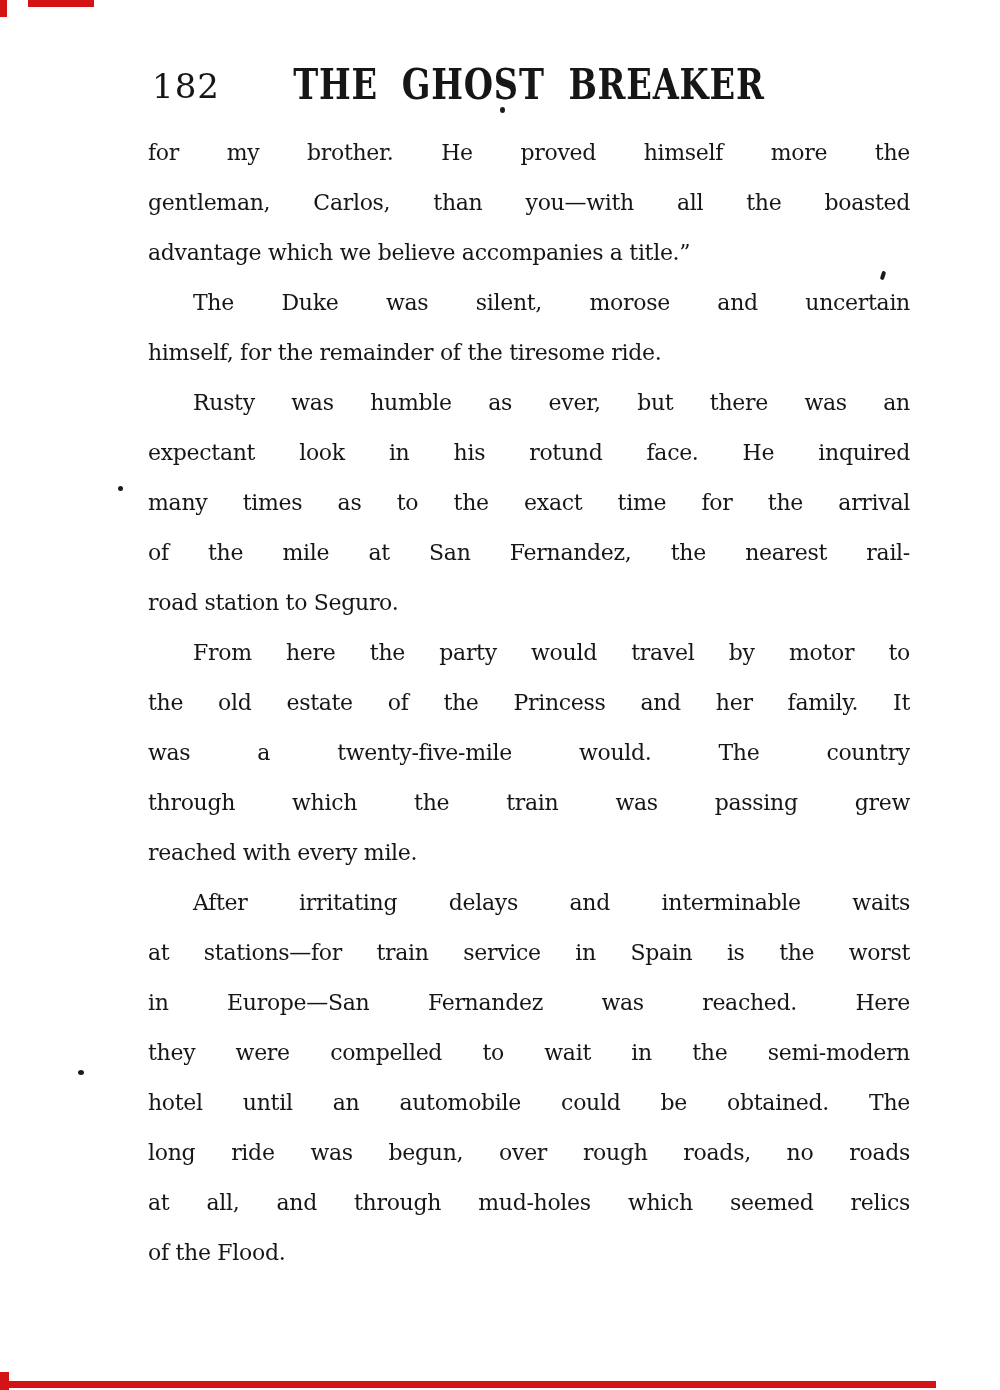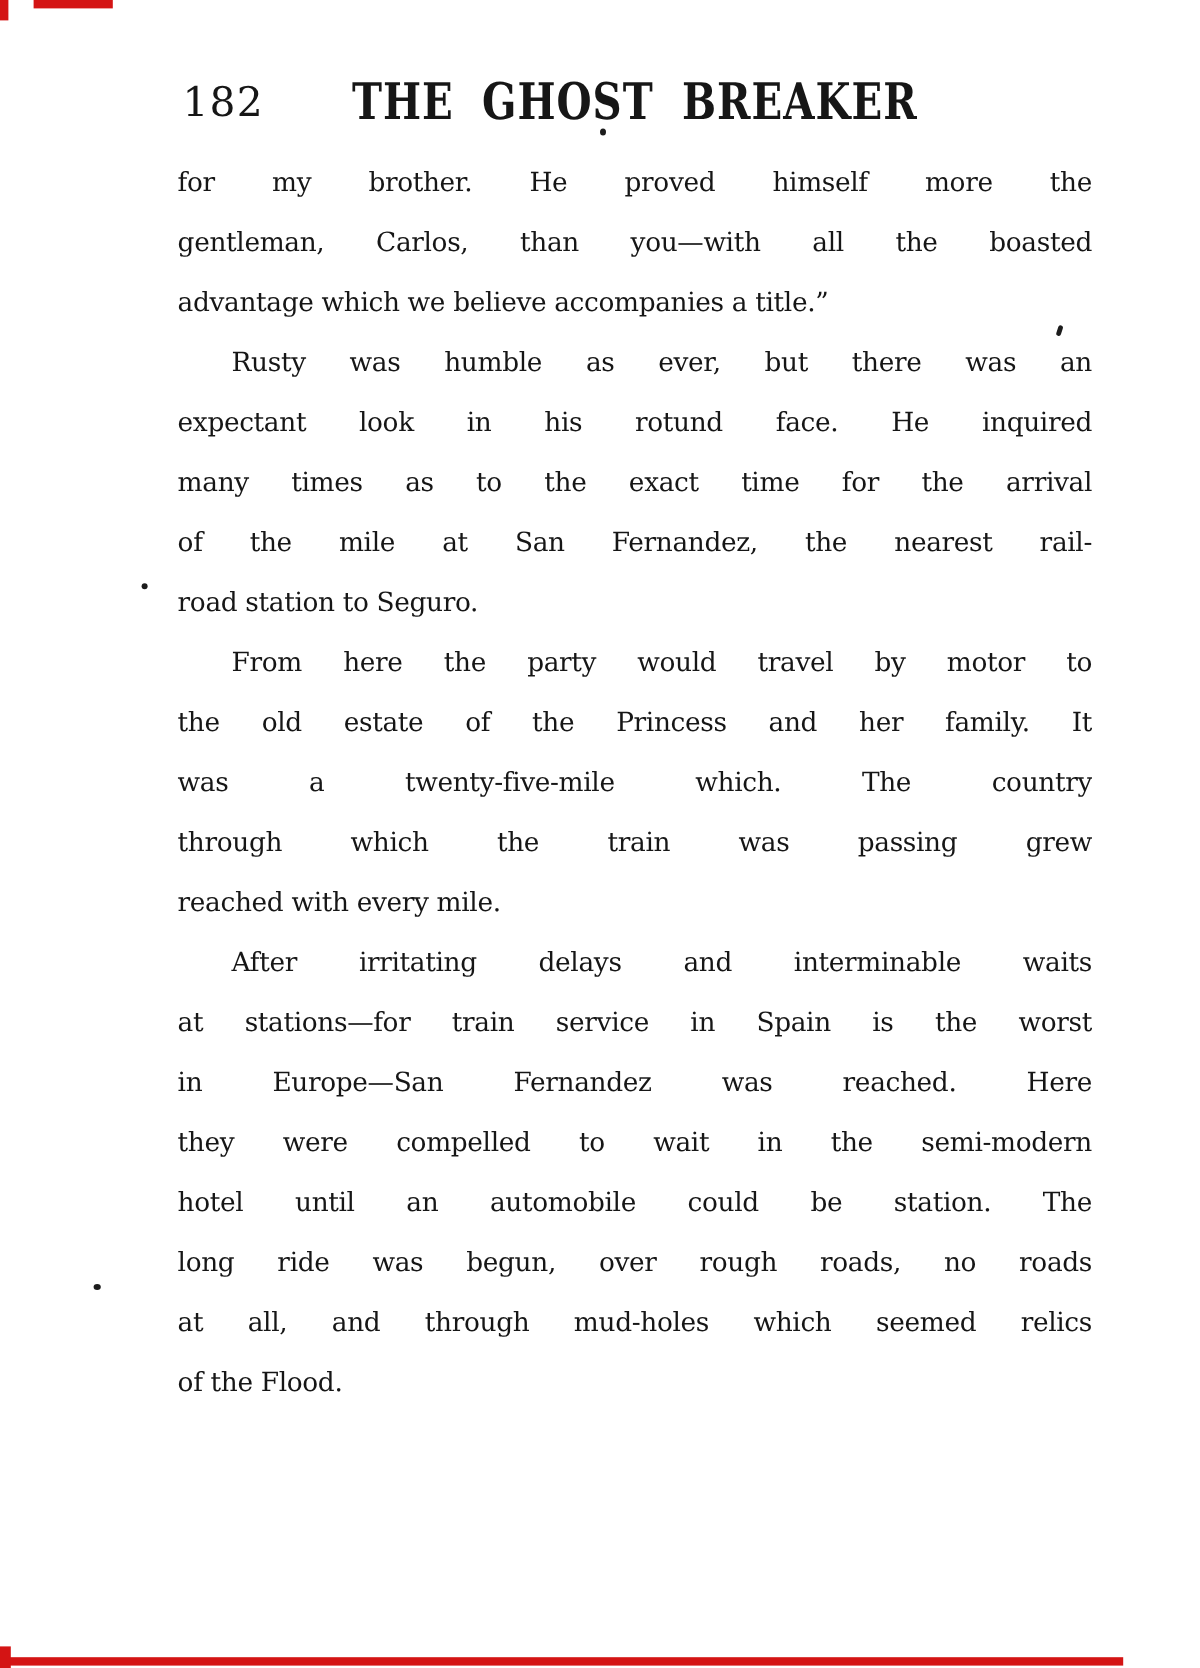--- a/index.html
+++ b/index.html
@@ -97,35 +97,37 @@
 
   <header class="header">
     <span class="pagenum">182</span>
     <span class="title">THE GHOST BREAKER</span>
   </header>
 
   <main class="body">
       <div class="line j">for my brother.  He proved himself more the</div>
       <div class="line j">gentleman, Carlos, than you—with all the boasted</div>
       <div class="line">advantage which we believe accompanies a title.”</div>
+      <div class="line j ind">The Duke was silent, morose and uncertain</div>
+      <div class="line">himself, for the remainder of the tiresome ride.</div>
       <div class="line j ind">Rusty was humble as ever, but there was an</div>
       <div class="line j">expectant look in his rotund face.  He inquired</div>
       <div class="line j">many times as to the exact time for the arrival</div>
       <div class="line j">of the mile at San Fernandez, the nearest rail-</div>
       <div class="line">road station to Seguro.</div>
       <div class="line j ind">From here the party would travel by motor to</div>
       <div class="line j">the old estate of the Princess and her family.  It</div>
-      <div class="line j">was a twenty-five-mile which.  The country</div>
+      <div class="line j">was a twenty-five-mile would.  The country</div>
       <div class="line j">through which the train was passing grew</div>
       <div class="line">reached with every mile.</div>
       <div class="line j ind">After irritating delays and interminable waits</div>
       <div class="line j">at stations—for train service in Spain is the worst</div>
       <div class="line j">in Europe—San Fernandez was reached.  Here</div>
       <div class="line j">they were compelled to wait in the semi-modern</div>
-      <div class="line j">hotel until an automobile could be station.  The</div>
+      <div class="line j">hotel until an automobile could be obtained.  The</div>
       <div class="line j">long ride was begun, over rough roads, no roads</div>
       <div class="line j">at all, and through mud-holes which seemed relics</div>
       <div class="line">of the Flood.</div>
     </main>
 
   <div class="speck s1" style="background: rgb(28, 28, 28);"></div>
   <div class="speck s2" style="background: rgb(28, 28, 28);"></div>
   <div class="speck s3" style="background: rgb(28, 28, 28);"></div>
   <div class="speck s4" style="background: rgb(28, 28, 28);"></div>
 

